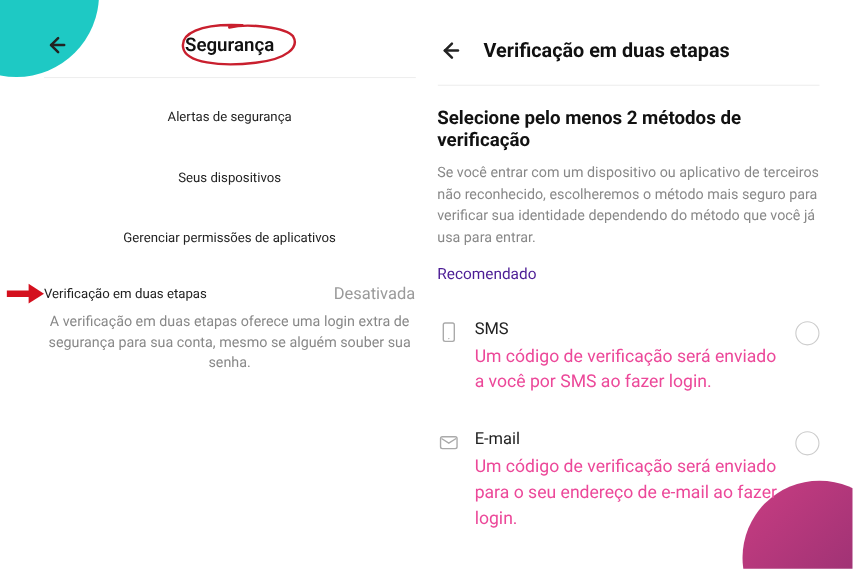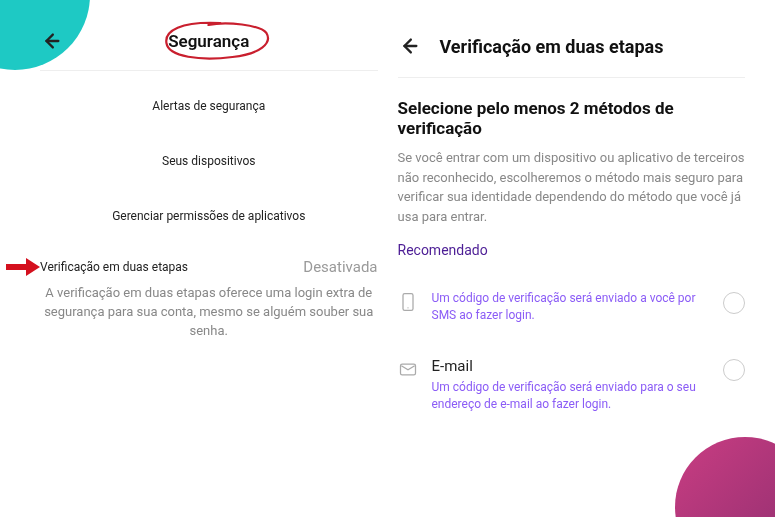--- a/index.html
+++ b/index.html
@@ -169,22 +169,22 @@
     }
     .method-body {
       flex: 1;
     }
     .method-title {
       font-size: 15px;
       color: #222;
       margin-bottom: 4px;
     }
     .method-desc {
-      font-size: 12px;
-      color: #8b5cf6;
+      font-size: 16px;
+      color: #ec4899;
       line-height: 1.45;
     }
     .radio {
       width: 22px;
       height: 22px;
       border: 1.5px solid #ccc;
       border-radius: 50%;
       flex-shrink: 0;
       margin-top: 2px;
     }
@@ -249,20 +249,21 @@
     <div class="right-desc">Se você entrar com um dispositivo ou aplicativo de terceiros não reconhecido, escolheremos o método mais seguro para verificar sua identidade dependendo do método que você já usa para entrar.</div>
 
     <div class="section-label">Recomendado</div>
 
     <div class="method">
       <svg class="method-icon" viewBox="0 0 24 24">
         <rect x="6" y="2" width="12" height="20" rx="2" stroke-width="1.5"></rect>
         <circle cx="12" cy="19" r="0.8" fill="#aaa" stroke="none"></circle>
       </svg>
       <div class="method-body">
+        <div class="method-title">SMS</div>
         <div class="method-desc">Um código de verificação será enviado a você por SMS ao fazer login.</div>
       </div>
       <div class="radio"></div>
     </div>
 
     <div class="method">
       <svg class="method-icon" viewBox="0 0 24 24">
         <rect x="3" y="6" width="18" height="13" rx="2" stroke-width="1.5"></rect>
         <path d="M4 8 L12 13 L20 8" stroke-width="1.5"></path>
       </svg>

